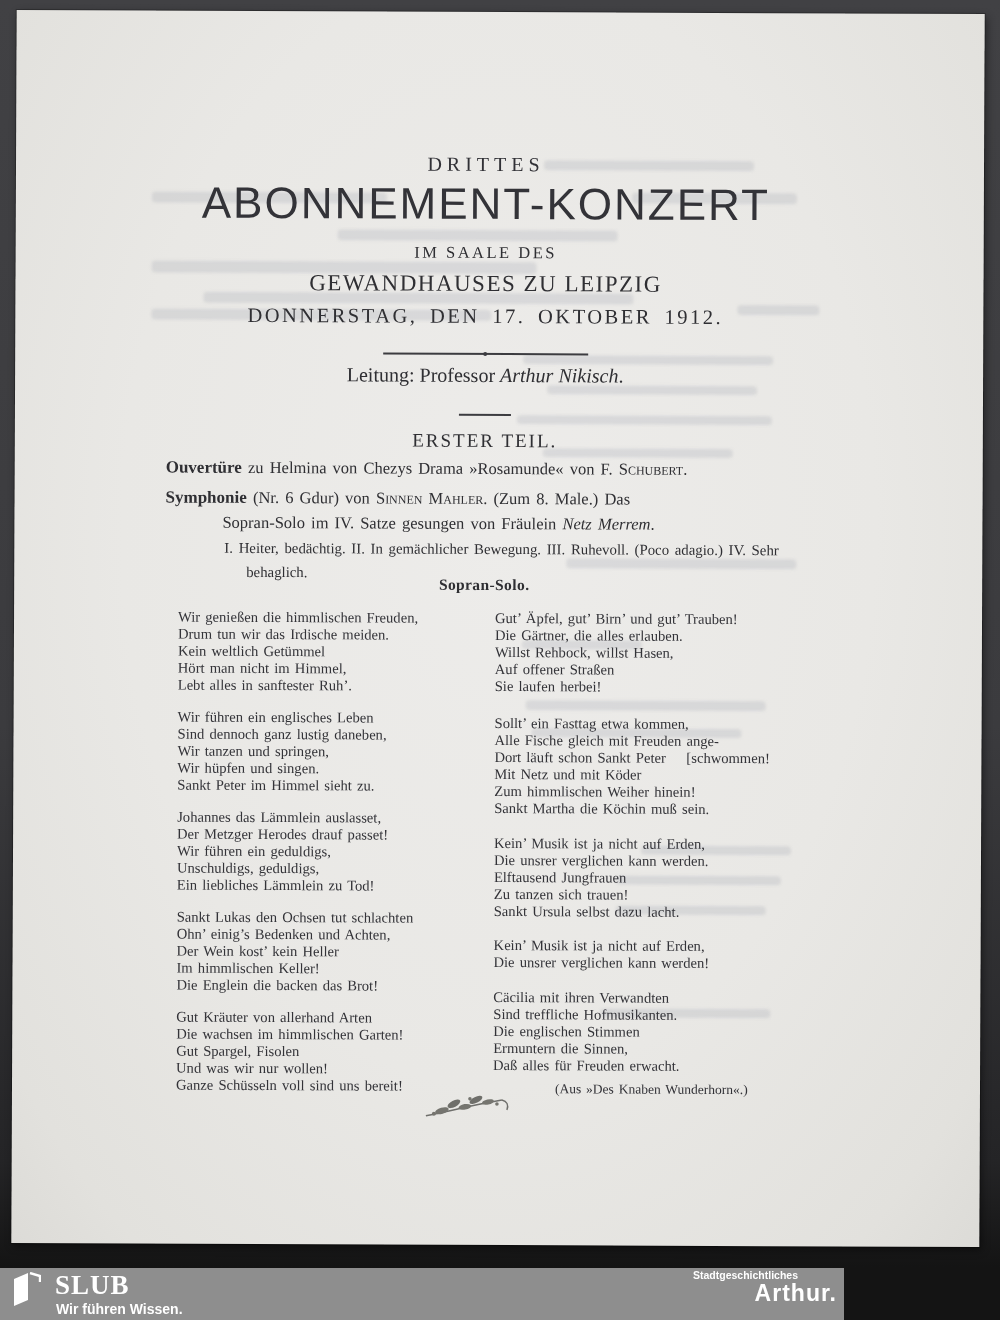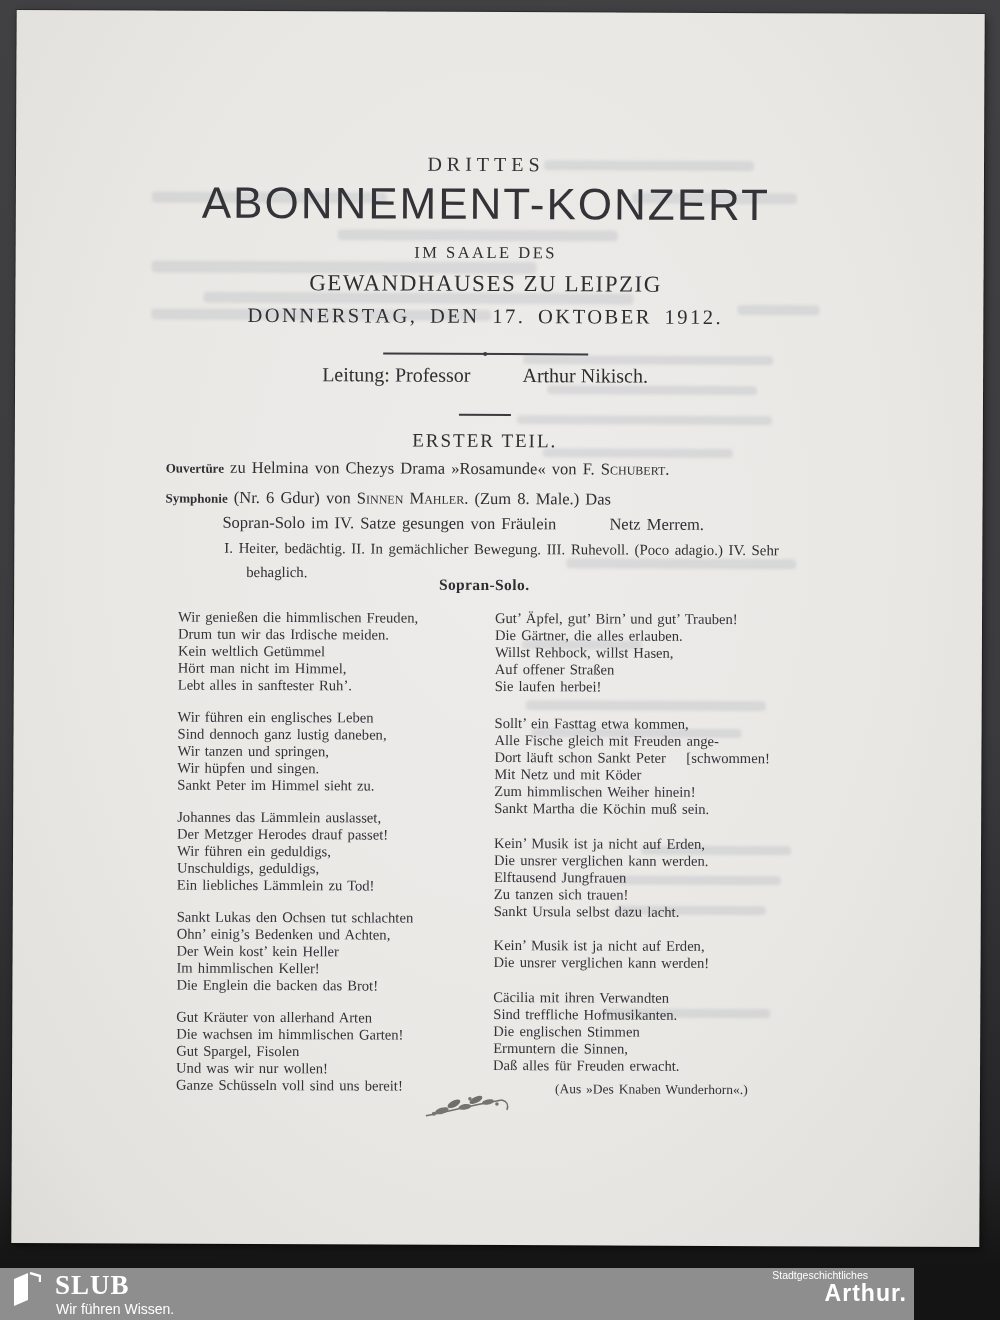--- a/index.html
+++ b/index.html
@@ -24,53 +24,53 @@
   .saale{top:231px;font-size:16.5px;letter-spacing:2.5px;}
   .gewand{top:259px;font-size:23px;letter-spacing:1.5px;}
   .datum{top:293px;font-size:20.5px;letter-spacing:2.5px;word-spacing:5px;}
   .rule-long{top:341px;left:368px;width:205px;height:2px;background:#3c3c40;}
   .rule-long i{position:absolute;left:100px;top:-1px;width:4px;height:4px;border-radius:50%;background:#3c3c40;}
   .leitung{top:352px;font-size:20px;}
   .rule-short{top:402px;left:444px;width:52px;height:2px;background:#3c3c40;}
   .erster{top:418px;font-size:19px;letter-spacing:2px;}
   
   .prog{position:absolute;left:151px;width:700px;font-size:16.5px;line-height:22px;word-spacing:2px;}
-  .prog b{font-size:13px;}
+  .prog b{font-size:17px;}
   .ouverture{top:446px;}
   .symph1{top:476px;}
   .symph2{top:501px;left:208px;}
   .movements{top:525px;left:210px;width:562px;font-size:14.8px;line-height:24px;padding-left:22px;text-indent:-22px;word-spacing:2px;}
   .sc{font-variant:small-caps;}
-  .it{margin-left:47px;}
+  .it{font-style:italic;}
   .sopran{top:564px;font-size:15.5px;font-weight:bold;letter-spacing:.4px;}
   
   .col{position:absolute;top:598px;font-size:14.6px;line-height:17px;word-spacing:1.5px;color:#333338;}
   .col p{margin:0 0 15px 0;white-space:pre-wrap;}
   .col-left{left:164px;width:310px;}
   .col-right{left:481px;width:330px;}
   .col-right p{margin:0;}
   .col-right p:nth-of-type(2){margin-top:20px;}
   .col-right p:nth-of-type(3){margin-top:18px;}
   .col-right p:nth-of-type(4){margin-top:17px;}
   .col-right p:nth-of-type(5){margin-top:18px;}
   .attribution{margin-top:6px;margin-left:62px;font-size:13.5px;}
   
   .ornament{position:absolute;top:1078px;left:408px;opacity:.78;}
   
   .ghost{position:absolute;background:rgba(118,124,140,.16);filter:blur(1.4px);border-radius:4px;}
   
   .footer-bar{
-    position:absolute;left:0;bottom:0;width:914px;height:52px;background:#8e8e8e;
+    position:absolute;left:0;bottom:0;width:844px;height:52px;background:#8e8e8e;
     font-family:"Liberation Sans",sans-serif;color:#fff;
   }
   .slub-book{position:absolute;left:13px;top:4px;}
   .slub-name{position:absolute;left:55px;top:2px;font-family:"Liberation Serif",serif;font-weight:bold;font-size:27px;letter-spacing:1px;}
-  .slub-tagline{position:absolute;left:56px;top:33px;font-size:14px;font-weight:normal;}
+  .slub-tagline{position:absolute;left:56px;top:33px;font-size:14px;font-weight:bold;}
   .museum{position:absolute;right:6px;top:2px;width:170px;text-align:right;line-height:1;}
-  .museum .m1{font-size:10.5px;font-weight:normal;padding-right:40px;}
+  .museum .m1{font-size:10.5px;font-weight:bold;padding-right:40px;}
   .museum .m2{font-size:23px;font-weight:bold;letter-spacing:1px;margin-top:1px;padding-right:1px;}
   .museum .m3{font-size:10px;font-weight:bold;padding-right:53px;margin-top:19px;font-style:italic;}
   .museum .m4{font-size:7px;margin-top:3px;color:#f2f2f2;}
 </style>
 </head>
 <body>
 
 <div class="paper">
 
   <div class="ghost" style="left:528px;top:148px;width:210px;height:10px"></div>

